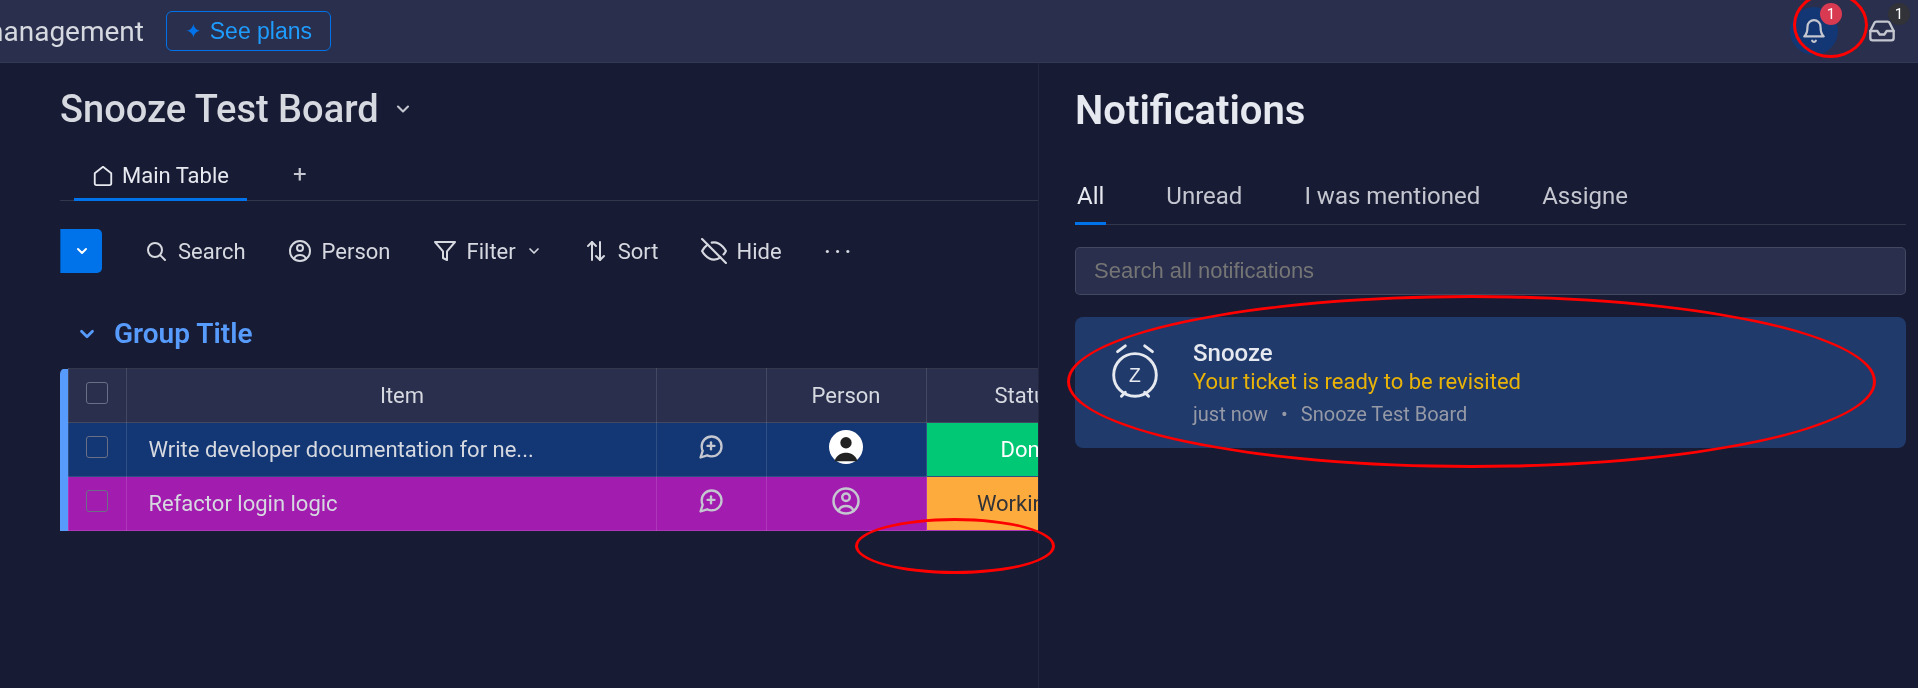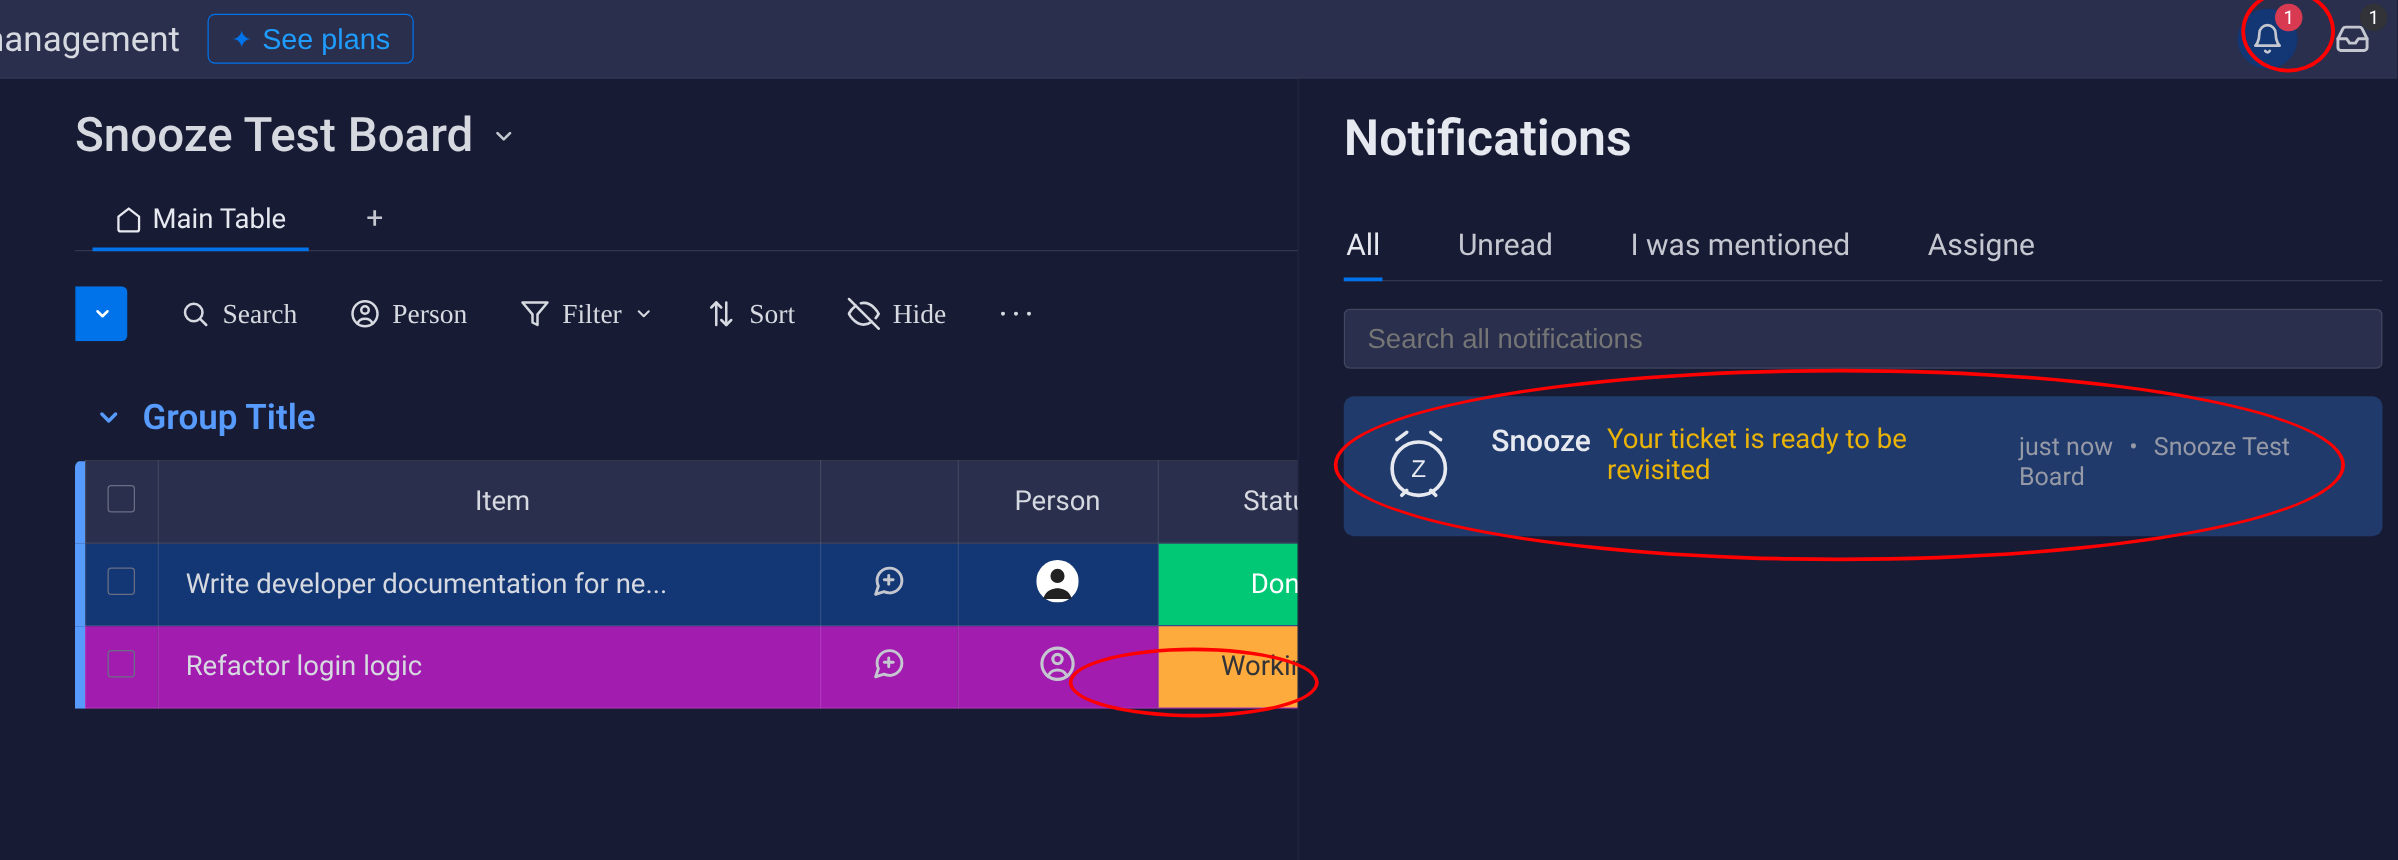--- a/index.html
+++ b/index.html
@@ -168,21 +168,20 @@
     color:#fff;
     cursor:pointer;
   }
   .tool-item {
     display:flex;
     align-items:center;
     gap:10px;
     color:#d6d9e0;
     font-size: 22px;
     cursor:pointer;
-    font-family:Liberation Serif, serif;
   }
   .tool-item svg { stroke:#d6d9e0; }
   .tool-more { font-size:28px; color:#d6d9e0; letter-spacing:3px; cursor:pointer; }
 
   
   .group-header {
     margin-top: 44px;
     display:flex;
     align-items:center;
     gap:16px;
@@ -200,21 +199,21 @@
     margin-top: 18px;
     border-collapse: collapse;
     border-radius: 6px 0 0 0;
     overflow: hidden;
   }
   .board-table th, .board-table td {
     border: 1px solid rgba(255,255,255,0.12);
     text-align: center;
     font-size: 22px;
     color:#d6d9e0;
-    height: 66px;
+    height: 54px;
     vertical-align: middle;
   }
   .board-table thead th {
     background: #292f4c;
     font-weight: 400;
   }
   .board-table tbody td { background: #a21caf; }
   .col-stripe { width:8px; background:#579bfc !important; border:none !important; padding:0; }
   .col-check { width:58px; }
   .col-item { width:530px; text-align:left !important; padding-left:22px !important; }
@@ -286,21 +285,21 @@
     border-radius:8px;
     padding: 22px 26px;
     display:flex;
     gap:24px;
     position:relative;
   }
   .snooze-icon-wrap {
     width:68px; height:68px; flex:0 0 68px;
     display:flex; align-items:center; justify-content:center;
   }
-  .notif-card-body { display:flex; flex-direction:row; gap:13px; }
+  .notif-card-body { display:flex; flex-direction:column; gap:2px; }
   .notif-item-title { font-size:24px; color:#e6e9ef; font-weight:500; }
   .notif-item-sub { font-size:22px; color:#eab308; }
   .notif-meta { font-size:20px; color:#9699a6; margin-top:6px; }
   .dot-sep { margin: 0 8px; color:#9699a6; }
 
   .annot-oval-card {
     position:absolute; left:-8px; right:30px; top:-22px; bottom:-20px;
     border:3px solid #ff0000; border-radius:50%;
     pointer-events:none;
   }

